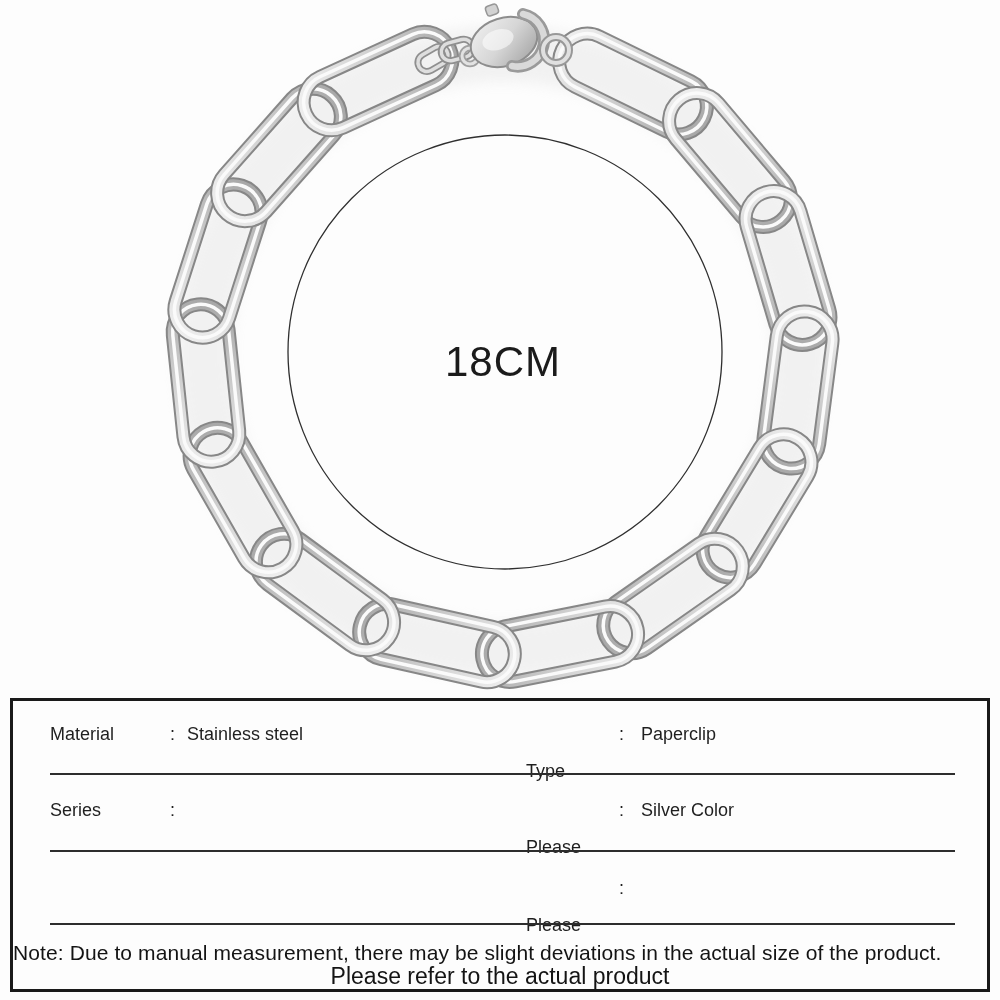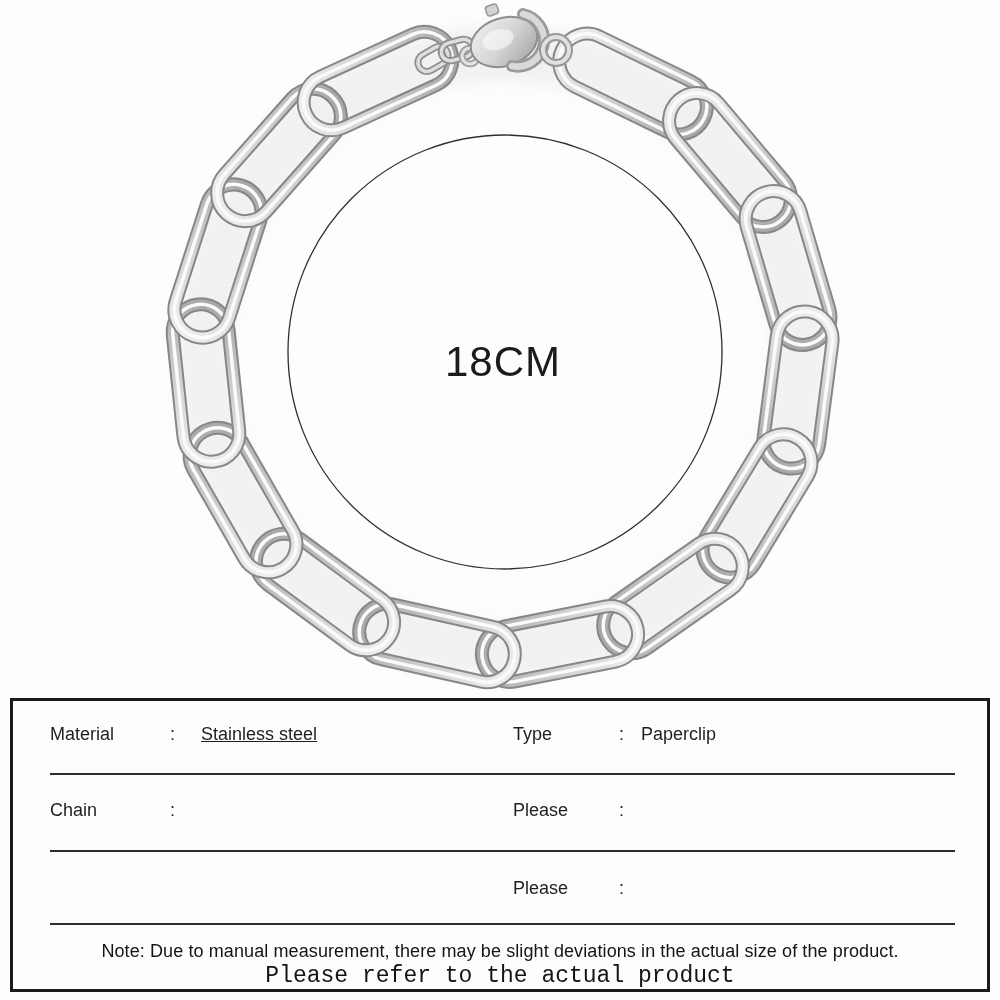--- a/index.html
+++ b/index.html
@@ -14,29 +14,29 @@
     font-size:42px;letter-spacing:1px;color:#1b1b1b;white-space:nowrap;
   }
   
   .spec-table{
     position:absolute;left:10px;top:698px;width:974px;height:288px;
     border:3px solid #1a1a1a;background:#fdfdfd;
   }
   .spec-row{position:absolute;left:0;width:100%;height:30px;font-size:18px;line-height:30px;}
   .spec-row span{position:absolute;white-space:nowrap;}
   .sep{position:absolute;left:37px;width:905px;height:2px;background:#2d2d2d;}
-  .l-label{left:37px;}  .l-colon{left:157px;} .l-value{left:188px;text-decoration:underline;}
-  .r-label{left:500px;} .r-colon{left:606px;} .r-value{left:628px;}
+  .l-label{left:37px;}  .l-colon{left:157px;} .l-value{left:174px;}
+  .r-label{left:513px;margin-top:37px;} .r-colon{left:606px;} .r-value{left:628px;}
   .note1{
-    position:absolute;top:240px;left:0;width:100%;text-align:center;
-    font-size:18px;letter-spacing:.1px;color:#141414;white-space:nowrap;
+    position:absolute;top:240px;left:0;width:100%;
+    font-size:21px;letter-spacing:.1px;color:#141414;white-space:nowrap;
   }
   .note2{
     position:absolute;top:262px;left:0;width:100%;text-align:center;
-    font-family:Liberation Mono, monospace;font-size:23px;color:#141414;white-space:nowrap;
+    font-family:Liberation Sans, sans-serif;font-size:23px;color:#141414;white-space:nowrap;
   }
 </style>
 </head>
 <body>
 
 <svg id="bracelet-svg" width="1000" height="697" viewBox="0 0 1000 697" aria-hidden="true">
   <defs>
     <linearGradient id="silver" x1="-79" y1="-28" x2="79" y2="28" gradientUnits="userSpaceOnUse">
       <stop offset="0" stop-color="#efefef"></stop>
       <stop offset="0.45" stop-color="#d2d2d2"></stop>
@@ -115,24 +115,25 @@
     <span class="l-label">Material</span>
     <span class="l-colon">:</span>
     <span class="l-value">Stainless steel</span>
     <span class="r-label">Type</span>
     <span class="r-colon">:</span>
     <span class="r-value">Paperclip</span>
   </div>
   <div class="sep" style="top:72px"></div>
 
   <div class="spec-row" style="top:94px">
-    <span class="l-label">Chain</span>
+    <span class="l-label">Series</span>
     <span class="l-colon">:</span>
     <span class="r-label">Please</span>
     <span class="r-colon">:</span>
+    <span class="r-value">Silver Color</span>
   </div>
   <div class="sep" style="top:149px"></div>
 
   <div class="spec-row" style="top:172px">
     <span class="l-label"></span>
     <span class="l-colon"></span>
     <span class="l-value"></span>
     <span class="r-label">Please</span>
     <span class="r-colon">:</span>
   </div>

